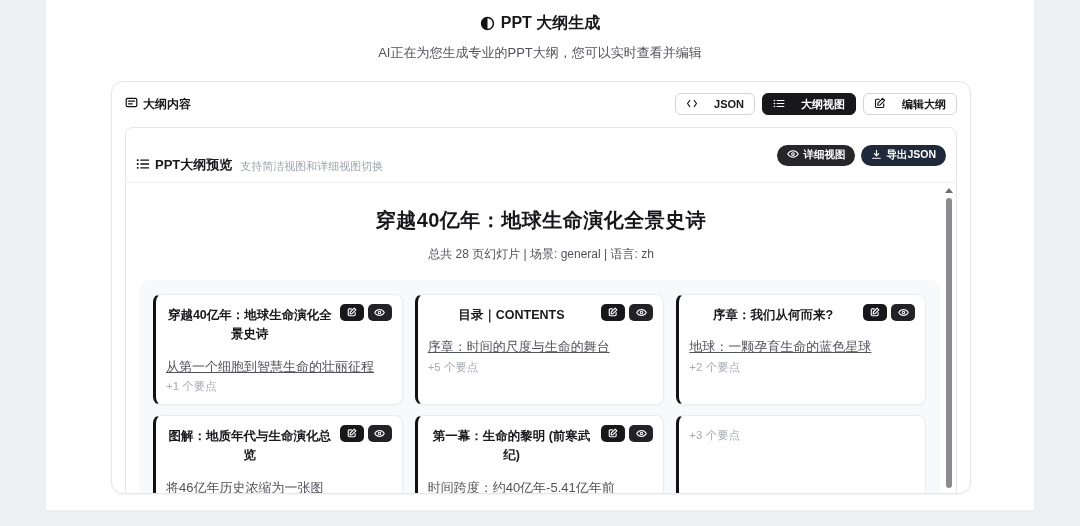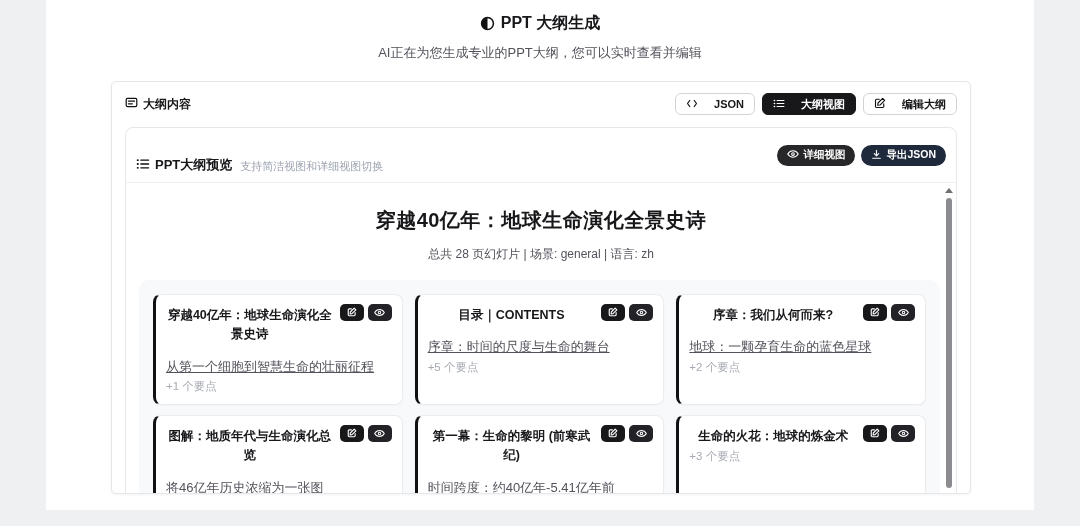--- a/index.html
+++ b/index.html
@@ -15,21 +15,21 @@
   }
   
   .page-header { text-align:center; }
   .page-title { font-size:16px; font-weight:bold; display:inline-flex; align-items:center; gap:6px; }
   .page-sub { font-size:13px; color:#52525b; margin-top:9px; }
   .logo-icon svg { display:block; }
 
   
   .outline-panel {
     margin:19px 63px 0 65px; background:#fff;
-    border:1px solid #e5e7eb; border-radius:5px;
+    border:1px solid #e5e7eb; border-radius:12px;
     box-shadow:0 1px 3px rgba(0,0,0,.05);
     height:413px; position:relative; overflow:hidden;
   }
   .panel-header {
     display:flex; align-items:center; justify-content:space-between;
     padding:11px 13px 10px 13px;
   }
   .panel-title { font-size:12px; font-weight:bold; display:flex; align-items:center; gap:5px; }
   .panel-actions { display:flex; align-items:center; gap:7px; }
   .btn {
@@ -325,41 +325,20 @@
             </svg>
           </span>
         </button>
       </div>
     </div>
     <div class="slide-desc">时间跨度：约40亿年-5.41亿年前</div>
     <div class="slide-more">+2 个要点</div>
   </div>
 
   <div class="slide-card">
-    <div class="slide-head">
-      <div class="slide-title">生命的火花：地球的炼金术</div>
-      <div class="slide-btns">
-        <button class="mini-btn">
-          <span>
-            <svg width="10" height="10" viewBox="0 0 16 16" fill="none" stroke="#fff" stroke-width="1.8">
-              <path d="M13 9v3.5a1.5 1.5 0 0 1-1.5 1.5h-8A1.5 1.5 0 0 1 2 12.5v-8A1.5 1.5 0 0 1 3.5 3H7"></path>
-              <path d="M11.5 1.8l2.7 2.7L8 10.7l-3 .3.3-3z"></path>
-            </svg>
-          </span>
-        </button>
-        <button class="mini-btn eye">
-          <span>
-            <svg width="11" height="9" viewBox="0 0 16 12" fill="none" stroke="#fff" stroke-width="1.5">
-              <path d="M1 6s2.6-4.3 7-4.3S15 6 15 6s-2.6 4.3-7 4.3S1 6 1 6z"></path>
-              <circle cx="8" cy="6" r="1.8"></circle>
-            </svg>
-          </span>
-        </button>
-      </div>
-    </div>
     <div class="slide-more">+3 个要点</div>
   </div>
 
 </div>
 
         <div class="scrollbar">
           <div class="scroll-arrow up"></div>
           <div class="scroll-thumb"></div>
           <div class="scroll-arrow down"></div>
         </div>

